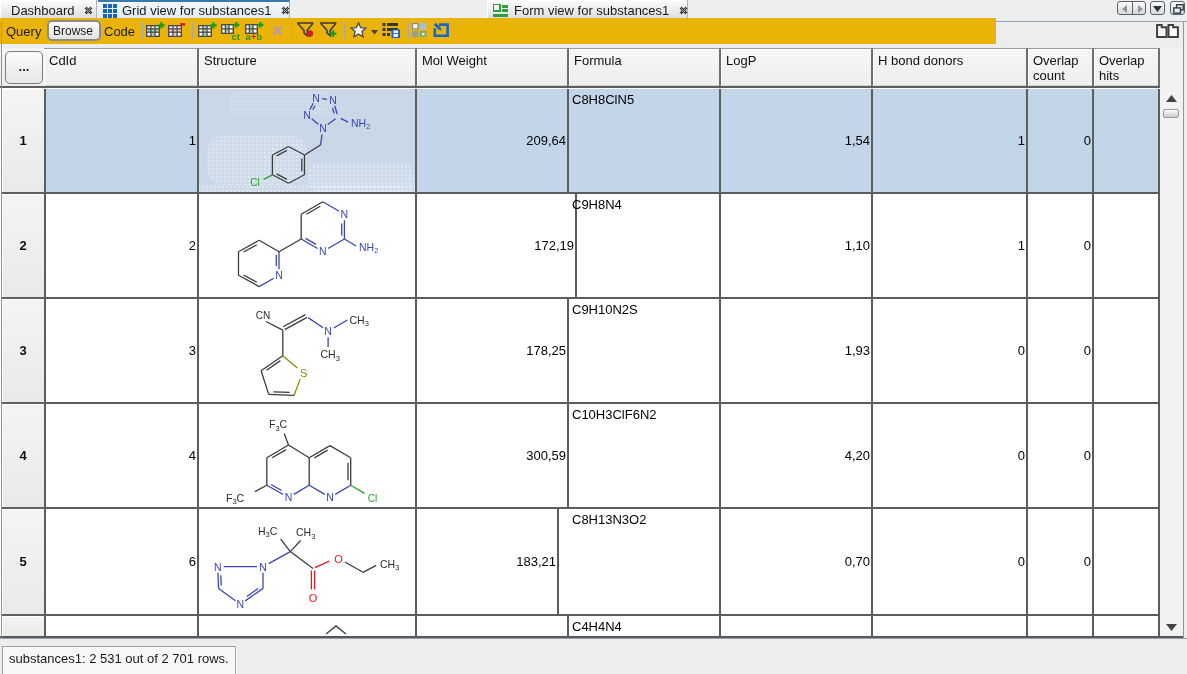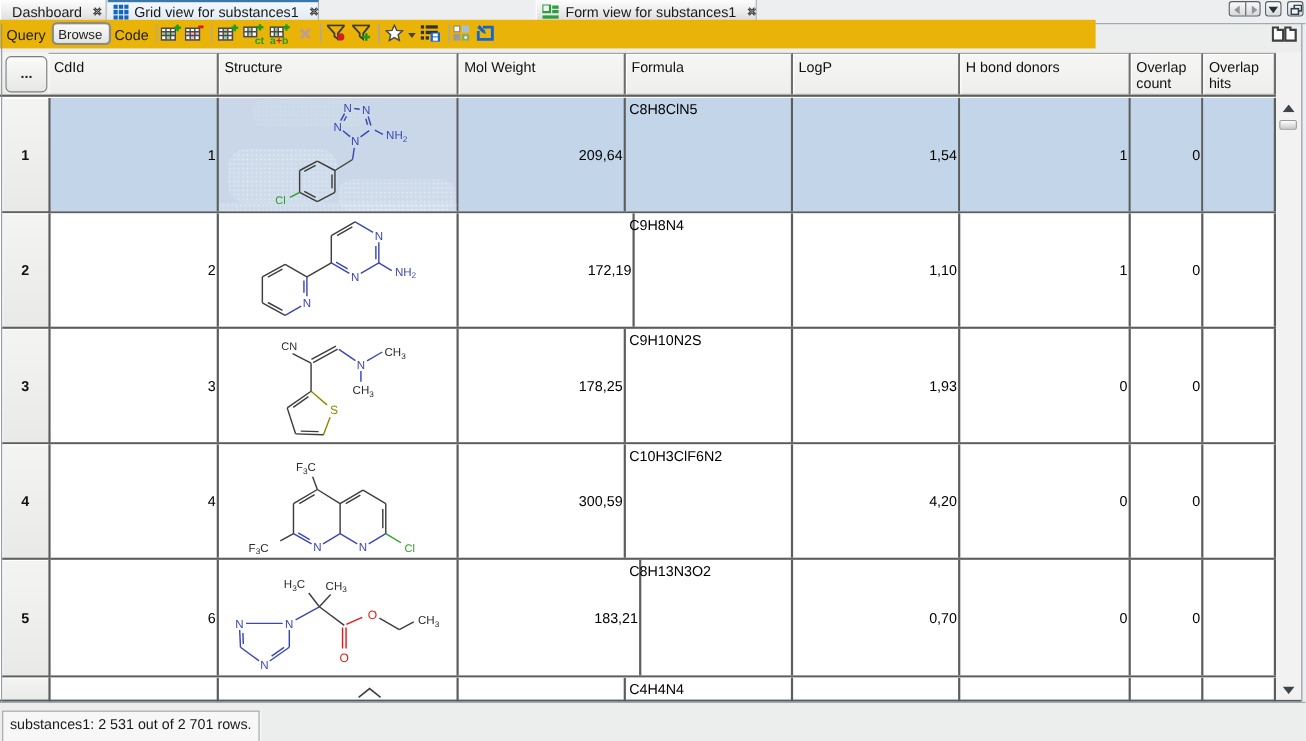--- a/index.html
+++ b/index.html
@@ -491,21 +491,21 @@
           <line x1="91.3" y1="42.6" x2="114.0" y2="59.5" stroke="#3c3c3c" stroke-width="1.3"></line>
           <line x1="112.4" y1="61.5" x2="112.4" y2="80.5" stroke="#e01b1b" stroke-width="1.3"></line>
           <line x1="115.6" y1="61.5" x2="115.6" y2="80.5" stroke="#e01b1b" stroke-width="1.3"></line>
           <text x="114" y="92.5" fill="#e01b1b" font-size="11" text-anchor="middle">O</text>
           <line x1="115.8" y1="58.7" x2="130.3" y2="52.2" stroke="#e01b1b" stroke-width="1.3"></line>
           <text x="139.5" y="53.5" fill="#e01b1b" font-size="11" text-anchor="middle">O</text>
           <line x1="145.9" y1="53.0" x2="164.0" y2="63.3" stroke="#3c3c3c" stroke-width="1.3"></line>
           <line x1="164.0" y1="63.3" x2="177.2" y2="56.4" stroke="#3c3c3c" stroke-width="1.3"></line>
           <text x="181" y="58.5" fill="#2b2b2b" font-size="10.5">CH<tspan font-size="7.5" dy="2.5">3</tspan></text>
         </svg></div>
-<div class="cell num vmid" style="left:385px;width:152px;height:105px;">
+<div class="cell num vmid" style="left:361px;width:152px;height:105px;">
         <span>183,21</span>
       </div>
 <div class="cell" style="left:523px;width:152px;height:105px;">
         <div class="fml">C8H13N3O2</div>
       </div>
 <div class="cell num vmid" style="left:675px;width:152px;height:105px;">
         <span>0,70</span>
       </div>
 <div class="cell num vmid" style="left:827px;width:155px;height:105px;">
         <span>0</span>

